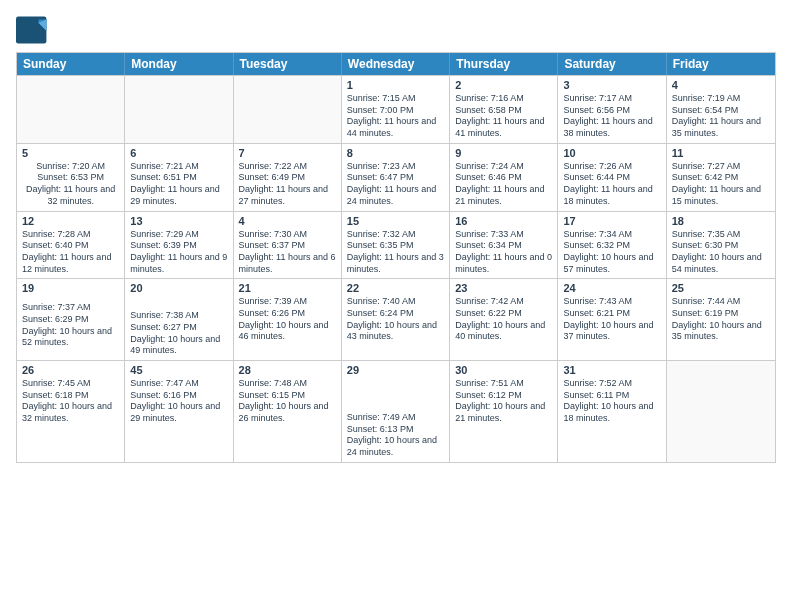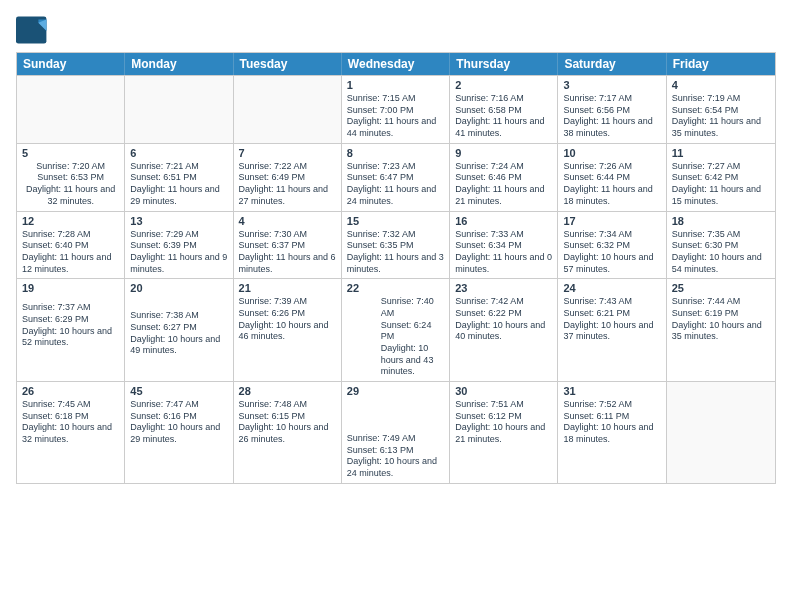--- a/index.html
+++ b/index.html
@@ -267,21 +267,21 @@
 Daylight: 10 hours and 49 minutes.</div>
           </div>
           <div class="cal-cell">
             <div class="day-number">21</div>
             <div class="day-info" style="white-space: pre-line;">Sunrise: 7:39 AM
 Sunset: 6:26 PM
 Daylight: 10 hours and 46 minutes.</div>
           </div>
           <div class="cal-cell">
             <div class="day-number">22</div>
-            <div class="day-info" style="white-space: pre-line; margin-left: 34px;">Sunrise: 7:40 AM
+            <div class="day-info" style="white-space: pre-line;">Sunrise: 7:40 AM
 Sunset: 6:24 PM
 Daylight: 10 hours and 43 minutes.</div>
           </div>
           <div class="cal-cell">
             <div class="day-number">23</div>
             <div class="day-info" style="white-space: pre-line;">Sunrise: 7:42 AM
 Sunset: 6:22 PM
 Daylight: 10 hours and 40 minutes.</div>
           </div>
           <div class="cal-cell">

